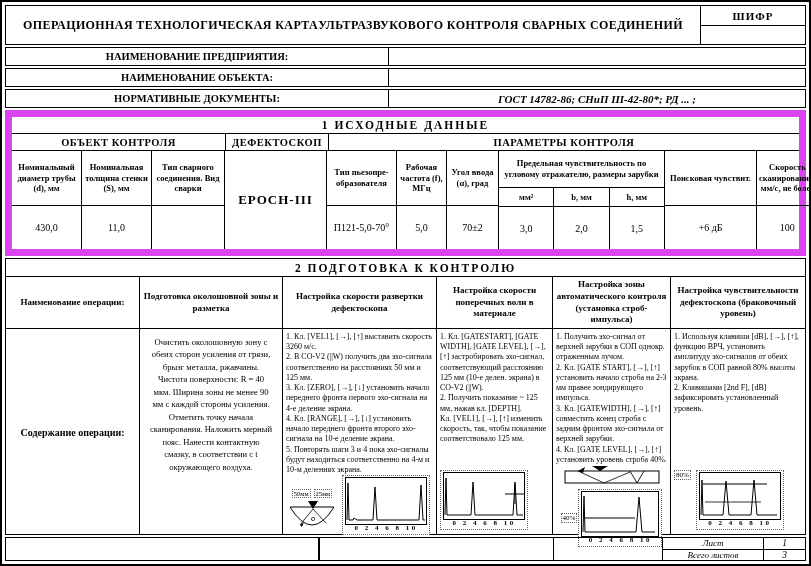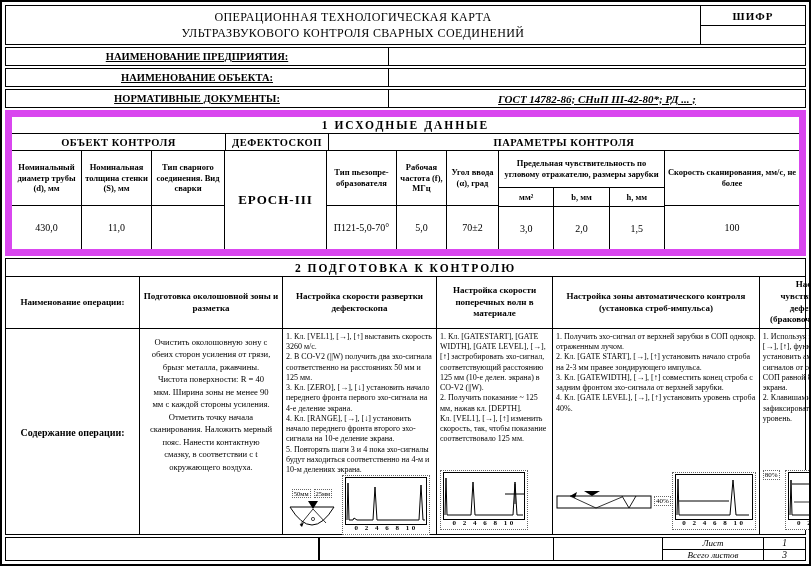--- a/index.html
+++ b/index.html
@@ -4,28 +4,28 @@
 <style>
   html,body{margin:0;padding:0;background:#e8e8e4;}
   .page{
     width:811px;height:566px;box-sizing:border-box;background:#fff;
     border:2px solid #000;padding:3px;display:flex;flex-direction:column;
     font-family:"Liberation Serif","DejaVu Serif",serif;color:#000;
     position:relative;overflow:hidden;
   }
   
   .top-band{flex:0 0 38px;border:1px solid #000;display:flex;}
-  .title-box{flex:1;display:flex;flex-direction:column;justify-content:center;align-items:center;
-    font-weight:normal;font-size:12px;line-height:1.35;text-align:left;letter-spacing:.4px;}
+  .title-box{flex:1;display:flex;justify-content:center;align-items:center;
+    font-weight:bold;font-size:12px;line-height:1.35;text-align:left;letter-spacing:.4px;}
   .shifr-box{flex:0 0 104px;border-left:1px solid #000;display:flex;flex-direction:column;}
   .shifr-label{flex:0 0 19px;border-bottom:1px solid #000;display:flex;align-items:center;justify-content:center;
     font-weight:bold;font-size:11px;letter-spacing:1px;}
   .shifr-value{flex:1;}
   
-  .info-row{flex:0 0 17px;border:1px solid #000;display:flex;margin-top:2px;text-decoration:underline;}
+  .info-row{flex:0 0 17px;border:1px solid #000;display:flex;margin-top:2px;}
   .info-label{flex:0 0 382px;border-right:1px solid #000;display:flex;align-items:center;justify-content:center;
     font-weight:bold;font-size:10.5px;}
   .info-value{flex:1;display:flex;align-items:center;justify-content:center;
     font-weight:bold;font-style:italic;font-size:11px;}
   
   .s1{flex:0 0 auto;border:7px solid #d946ef;margin-top:2px;display:flex;flex-direction:column;}
   .sec-title{flex:0 0 16px;border-bottom:1px solid #000;display:flex;align-items:center;justify-content:center;
     font-weight:bold;font-size:11.5px;letter-spacing:2px;}
   .s1-subhead{flex:0 0 16px;border-bottom:1px solid #000;display:flex;font-weight:bold;font-size:10.5px;}
   .sh{display:flex;align-items:center;justify-content:center;letter-spacing:.5px;text-align:center;}
@@ -158,20 +158,24 @@
           <div class="gsh">мм²</div>
           <div class="gsh">b, мм</div>
           <div class="gsh">h, мм</div>
         </div>
         <div class="grp-vals">
           <div class="gv">3,0</div>
           <div class="gv">2,0</div>
           <div class="gv">1,5</div>
         </div>
       </div>
+      <div class="s1col w92">
+        <div class="h">Поисковая чувствит.</div>
+        <div class="v">+6 дБ</div>
+      </div>
       <div class="s1col w56">
         <div class="h">Скорость сканирования, мм/с, не более</div>
         <div class="v">100</div>
       </div>
     </div>
   </div>
 
   <div class="s2">
     <div class="sec-title s2-title">2 ПОДГОТОВКА К КОНТРОЛЮ</div>
     <div class="s2-grid">
@@ -246,21 +250,21 @@
       </div>
 
       <div class="opcol wD">
         <div class="oph">Настройка зоны автоматического контроля (установка строб-импульса)</div>
         <div class="opc">
           <div class="op-text">1. Получить эхо-сигнал от верхней зарубки в СОП однокр. отраженным лучом.
 2. Кл. [GATE START], [→], [↑] установить начало строба на 2-3 мм правее зондирующего импульса.
 3. Кл. [GATEWIDTH], [→], [↑] совместить конец строба с задним фронтом эхо-сигнала от верхней зарубки.
 4. Кл. [GATE LEVEL], [→], [↑] установить уровень строба 40%.</div>
           <div class="spacer"></div>
-          <div class="diagrow" style="flex-direction:row;align-items:center;gap:2px;">
+          <div class="diagrow" style="flex-direction:column;align-items:center;gap:2px;">
             <svg width="96" height="22" viewBox="0 0 96 22">
               <rect x="1" y="6" width="94" height="12" fill="none" stroke="#000" stroke-width="1"></rect>
               <polyline points="66,6 73,18 80,6" fill="none" stroke="#000" stroke-width="0.9"></polyline>
               <polyline points="14,6 40,18 66,7" fill="none" stroke="#000" stroke-width="0.8"></polyline>
               <polygon points="14,6 21,2 19,8" fill="#000"></polygon>
               <polygon points="28,1 44,1 36,6" fill="#000"></polygon>
             </svg>
             <div style="display:flex;align-items:center;">
               <span class="lvl" style="align-self:center;">40%</span>
               <div class="screenbox">

